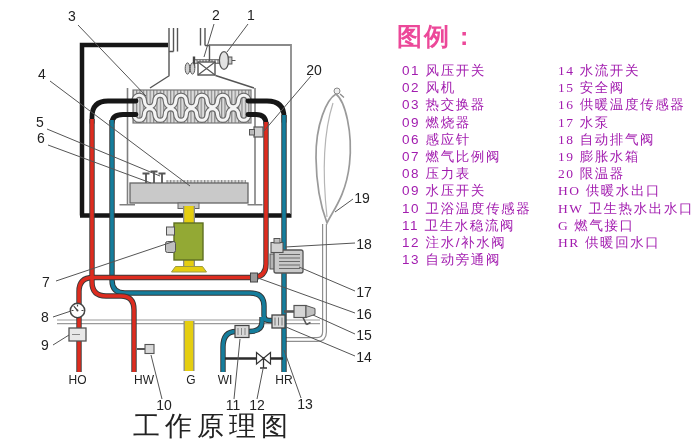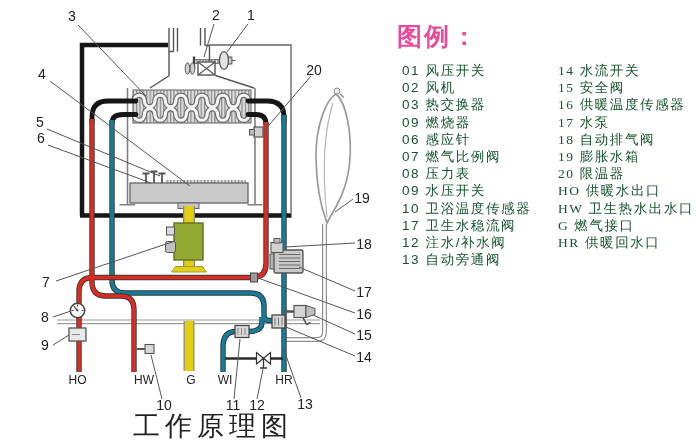--- a/index.html
+++ b/index.html
@@ -5,21 +5,21 @@
   html,body{margin:0;padding:0;background:#fff;width:700px;height:448px;overflow:hidden;
     font-family:"Liberation Sans","DejaVu Sans",sans-serif;}
   #stage{position:relative;width:700px;height:448px;background:#fff;}
   #schematic{position:absolute;left:0;top:0;}
   svg text{font-family:"Liberation Sans","DejaVu Sans",sans-serif;}
   .callout{font-size:14px;fill:#222;text-anchor:middle;}
   .port{font-size:12px;fill:#222;text-anchor:middle;}
   .legend{position:absolute;left:397px;top:20px;width:302px;}
   .legend-title{font-size:25px;font-weight:bold;color:#ec4899;letter-spacing:2px;}
   .legend-col{position:absolute;white-space:nowrap;font-size:13.5px;line-height:17.2px;
-    letter-spacing:1.6px;color:#14532d;}
+    letter-spacing:1.6px;color:#a21caf;}
   .legend-col.c1{left:5px;top:42px;}
   .legend-col.c2{left:161px;top:42px;font-family:Liberation Serif, serif;}
   .main-title{position:absolute;left:133px;top:408px;font-size:27px;letter-spacing:5px;
     color:#222;font-family:Liberation Sans, sans-serif;}
 </style>
 </head>
 <body>
 
 <div id="stage">
 
@@ -268,21 +268,21 @@
     <div class="legend-col c1">
         <div class="legend-item">01 风压开关</div>
         <div class="legend-item">02 风机</div>
         <div class="legend-item">03 热交换器</div>
         <div class="legend-item">09 燃烧器</div>
         <div class="legend-item">06 感应针</div>
         <div class="legend-item">07 燃气比例阀</div>
         <div class="legend-item">08 压力表</div>
         <div class="legend-item">09 水压开关</div>
         <div class="legend-item">10 卫浴温度传感器</div>
-        <div class="legend-item">17 卫生水稳流阀</div>
+        <div class="legend-item">11 卫生水稳流阀</div>
         <div class="legend-item">12 注水/补水阀</div>
         <div class="legend-item">13 自动旁通阀</div>
       </div>
     <div class="legend-col c2">
         <div class="legend-item">14 水流开关</div>
         <div class="legend-item">15 安全阀</div>
         <div class="legend-item">16 供暖温度传感器</div>
         <div class="legend-item">17 水泵</div>
         <div class="legend-item">18 自动排气阀</div>
         <div class="legend-item">19 膨胀水箱</div>

